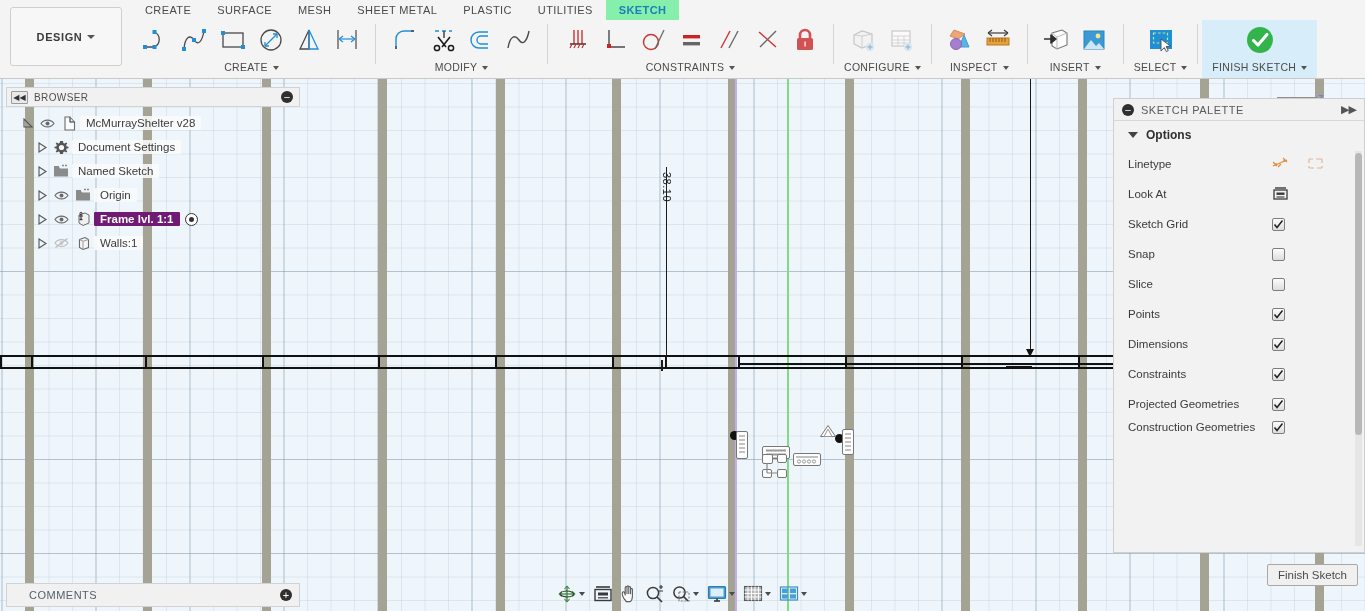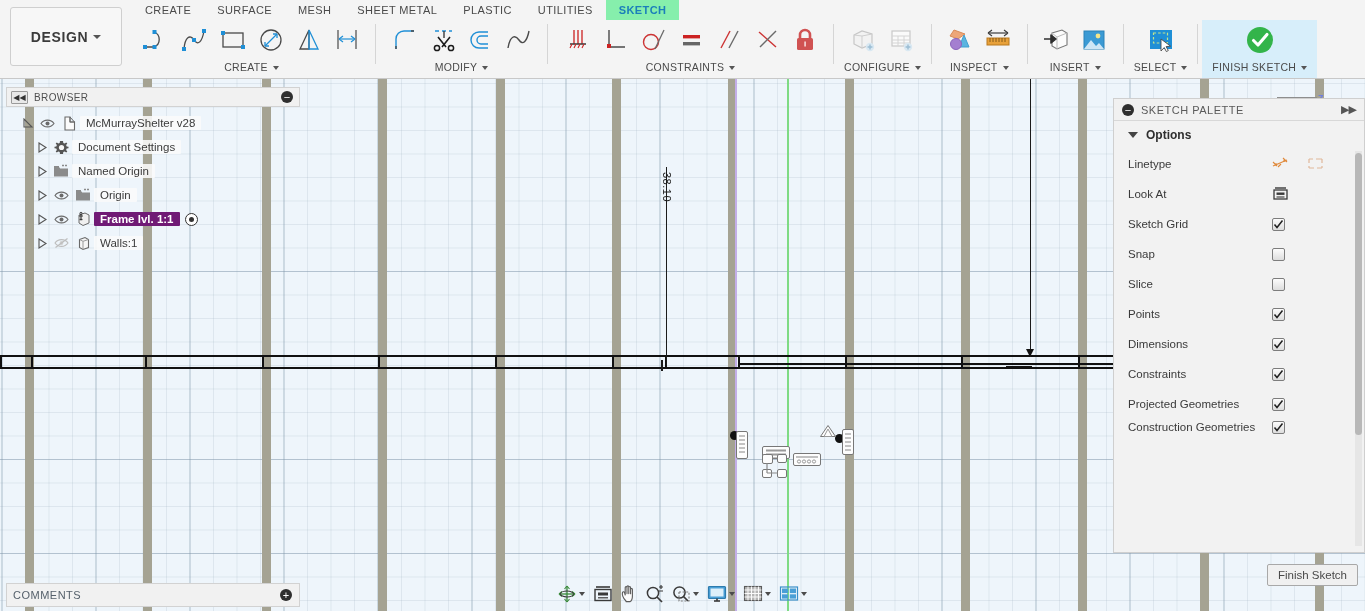--- a/index.html
+++ b/index.html
@@ -17,21 +17,21 @@
     position: absolute; left: 0; top: 0; width: 1365px; height: 79px;
     background: #f4f4f4;
     border-bottom: 1px solid #c8c8c8;
     z-index: 40;
   }
   .design-box {
     position: absolute; left: 10px; top: 7px; width: 112px; height: 59px;
     border: 1px solid #cfcfcf; border-radius: 3px; background: #f7f7f7;
     display: flex; align-items: center; justify-content: center;
   }
-  .design-label { font-size: 14px; font-weight: bold; color: #3b3b3b; letter-spacing: .6px; }
+  .design-label { font-size: 11px; font-weight: bold; color: #3b3b3b; letter-spacing: .6px; }
   .caret { display:inline-block; width:0;height:0;border-left:4px solid transparent;border-right:4px solid transparent;border-top:4px solid #555; margin-left:5px; vertical-align: middle;}
   .caret.sm { border-left-width:3.5px;border-right-width:3.5px;border-top-width:4px; }
 
   #tabstrip { position: absolute; left: 132px; top: 0; height: 20px; display: flex; align-items: stretch; }
   .wstab {
     padding: 0 13px; height: 20px; line-height: 20px;
     font-size: 11px; color: #4a4a4a; letter-spacing: .4px;
     cursor: default;
   }
   .wstab.active { background: #86efac; color: #1b7fba; font-weight: bold; }
@@ -166,21 +166,21 @@
     position: absolute; right: 7px; bottom: 25px;
     border: 1px solid #a8a8a8; background: #f0f0f0;
     font-size: 11.5px; color: #4a4a4a; padding: 4px 10px; border-radius: 2px;
     z-index: 35;
   }
 
   
   #comments {
     position: absolute; left: 6px; bottom: 4px; width: 294px; height: 24px;
     background: #f1f1f1; border: 1px solid #d2d2d2;
-    display: flex; align-items: center; padding: 0 7px 0 6px;
+    display: flex; align-items: center; padding: 0 7px 0 22px;
     z-index: 30;
   }
   #comments-title { flex:1; font-size: 11px; color: #55606b; letter-spacing: .5px; }
 
   #navbar {
     position: absolute; left: 50%; transform: translateX(-50%); bottom: 4px;
     height: 26px; display: flex; align-items: center; gap: 2px; z-index: 30;
   }
   .nav-item { display:flex; align-items:center; padding: 0 1px; }
   .nav-ico { width: 22px; height: 22px; display:flex;align-items:center;justify-content:center;}
@@ -609,21 +609,21 @@
               <path d="M2 1 L9 5.5 L2 10 Z" fill="none" stroke="#555" stroke-width="1.1"></path>
             </svg>
         </span>
         <span class="tico">
           <svg width="16" height="14" viewBox="0 0 16 14">
               <path d="M1 3 L6 3 L7.2 4.6 L15 4.6 L15 12.5 L1 12.5 Z" fill="#8b8b8b"></path>
               <path d="M1 2 L6 2 L6 4 L1 4 Z" fill="#8b8b8b"></path>
               <path d="M9 1.5 L11 1.5 M12 1.5 L14 1.5" stroke="#8b8b8b" stroke-width="1.4"></path>
             </svg>
         </span>
-        <span class="tlabel">Named Origin</span>
+        <span class="tlabel">Named Sketch</span>
       </div>
 
       <div class="tnode" style="padding-left:28px;">
         <span class="arrow">
           <svg width="11" height="11" viewBox="0 0 11 11">
               <path d="M2 1 L9 5.5 L2 10 Z" fill="none" stroke="#555" stroke-width="1.1"></path>
             </svg>
         </span>
         <span class="eye">
           <svg width="15" height="11" viewBox="0 0 15 11">

